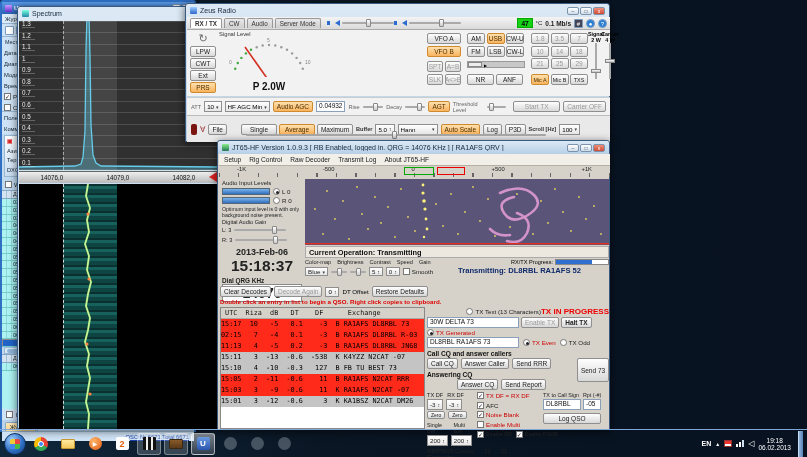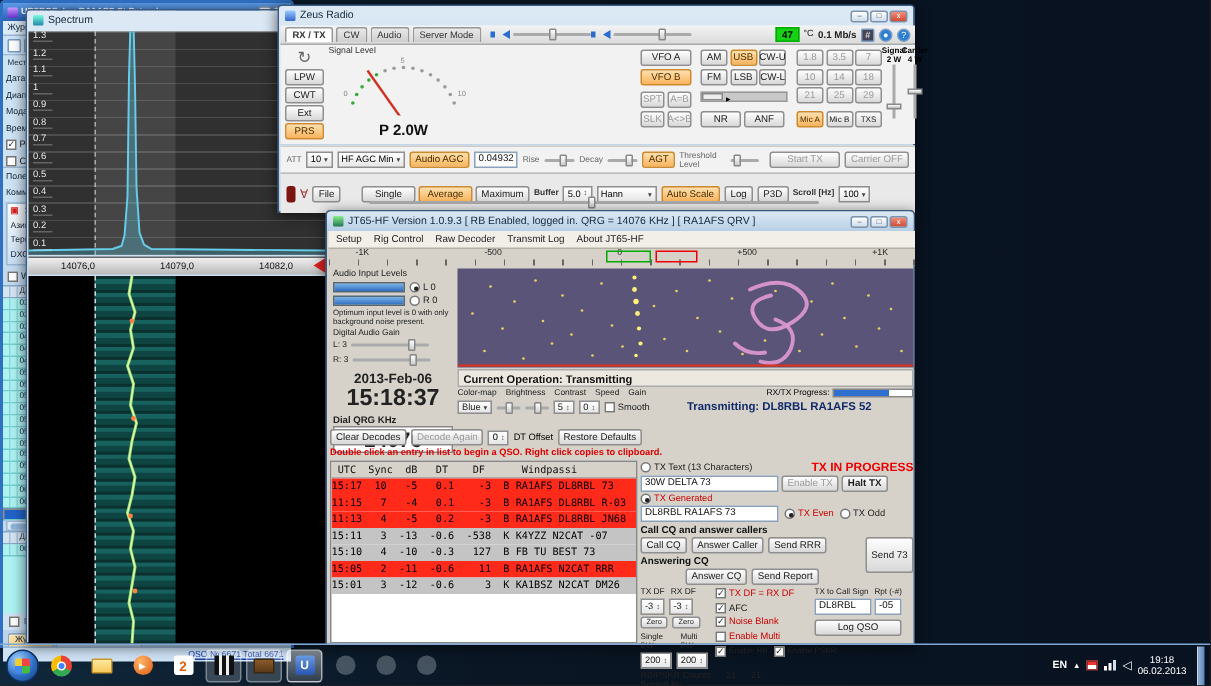--- a/index.html
+++ b/index.html
@@ -564,36 +564,37 @@
       <span class="sel" style="height:10px">
           <span>0</span>
           <i>↕</i>
         </span>
       <span style="font-size:6.2px">DT Offset</span>
       <span class="btn">Restore Defaults</span>
     </div>
     <div class="jt-hint">Double click an entry in list to begin a QSO.  Right click copies to clipboard.</div>
 
     <div class="jt-table">
-      <div class="hd"> UTC  Sync  dB   DT    DF      Windpassi</div>
+      <div class="hd"> UTC  Riza  dB   DT    DF      Exchange</div>
       <div>
           <div class="tr r-red">15:17  10   -5   0.1    -3  B RA1AFS DL8RBL 73</div>
-          <div class="tr r-red">11:15   7   -4   0.1    -3  B RA1AFS DL8RBL R-03</div>
+          <div class="tr r-red">02:15   7   -4   0.1    -3  B RA1AFS DL8RBL R-03</div>
           <div class="tr r-red">11:13   4   -5   0.2    -3  B RA1AFS DL8RBL JN68</div>
           <div class="tr r-gray">15:11   3  -13  -0.6  -538  K K4YZZ N2CAT -07</div>
           <div class="tr r-gray">15:10   4  -10  -0.3   127  B FB TU BEST 73</div>
           <div class="tr r-red">15:05   2  -11  -0.6    11  B RA1AFS N2CAT RRR</div>
+          <div class="tr r-red">15:03   3   -9  -0.6    11  K RA1AFS N2CAT -07</div>
           <div class="tr r-gray">15:01   3  -12  -0.6     3  K KA1BSZ N2CAT DM26</div>
         </div>
     </div>
 
     <div class="jt-tx">
       <div style="display:flex;gap:3px;align-items:flex-start">
         <div style="flex:1">
-          <div style="display:flex;justify-content:space-between;align-items:center">
+          <div style="display:flex;justify-content:flex-end;align-items:center">
             <span class="rb">
                 <span class="c"></span>
                 <span>TX Text (13 Characters)</span>
               </span>
             <span style="color:#e00;font-weight:bold;font-size:8px">TX IN PROGRESS</span>
           </div>
           <div style="display:flex;gap:2px;margin-top:1px">
             <span class="inp" style="width:92px">30W DELTA 73</span>
             <span class="btn dim">Enable TX</span>
             <span class="btn" style="font-weight:bold">Halt TX</span>

